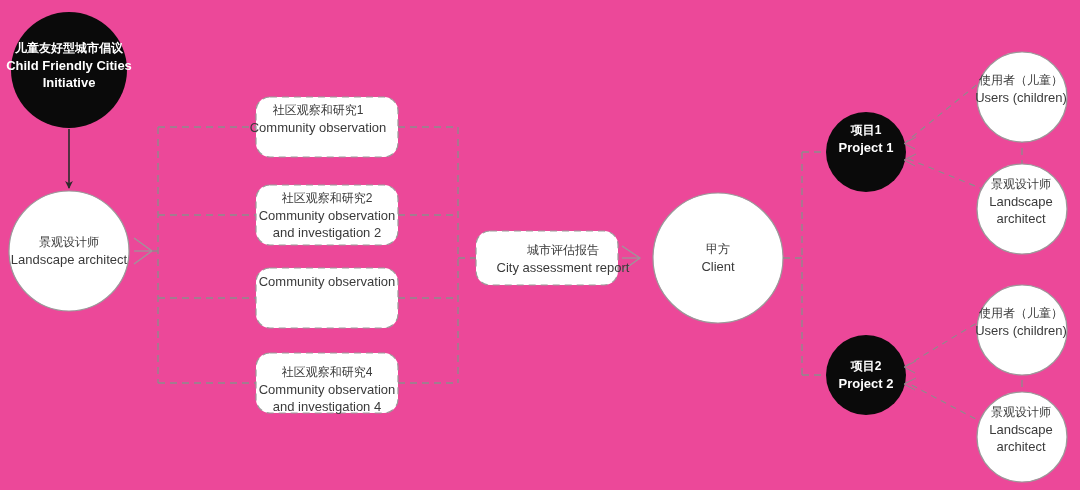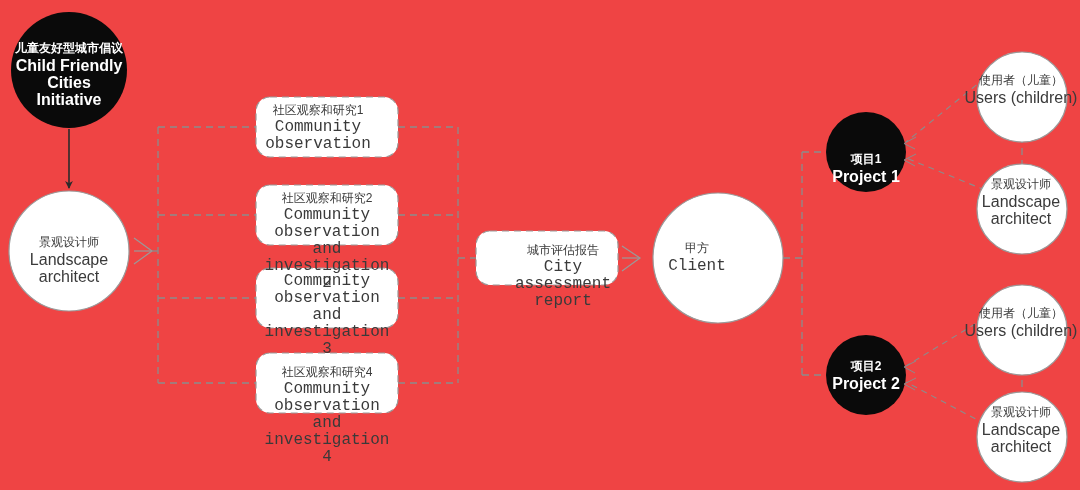--- a/index.html
+++ b/index.html
@@ -1,29 +1,29 @@
 <!DOCTYPE html>
 <html><head>
 <meta charset="utf-8">
 <style>
   html,body{margin:0;padding:0;background:#ffffff;}
   body{width:1080px;height:490px;overflow:hidden;
        font-family:"Liberation Sans","DejaVu Sans",sans-serif;}
-  #stage{position:relative;width:1080px;height:490px;background:#ef4444;}
+  #stage{position:relative;width:1080px;height:490px;background:#ec4899;}
   svg#canvas{position:absolute;left:0;top:0;width:1080px;height:490px;}
   .node-label{position:absolute;text-align:center;line-height:17px;
               pointer-events:none;}
   .node-label .zh{font-size:12px;}
-  .node-label .en{font-size:16px;}
+  .node-label .en{font-size:13px;}
   .dark .zh{color:#ffffff;font-weight:bold;}
   .dark .en{color:#ffffff;font-weight:bold;}
   .light .zh{color:#3a3a3a;}
   .light .en{color:#3a3a3a;text-align:center;}
   .box-label .zh{color:#3a3a3a;}
-  .box-label .en{color:#3a3a3a;font-family:Liberation Mono, monospace;}
+  .box-label .en{color:#3a3a3a;}
 </style>
 </head>
 <body>
 
 <div id="stage">
 
   <svg id="canvas" viewBox="0 0 1080 490">
     <defs>
       <marker id="solidArrow" markerWidth="9" markerHeight="9" refX="7" refY="4.5" orient="auto" markerUnits="userSpaceOnUse">
         <path d="M0,0.6 L8,4.5 L0,8.4 L2.2,4.5 Z" fill="#2b2b2b"></path>
@@ -125,40 +125,39 @@
   </div>
 
   <div class="node-label box-label" style="left:256px;top:190px;width:142px;">
     <div class="zh">社区观察和研究2</div>
     <div class="en">Community observation</div>
     <div class="en">and investigation 2</div>
   </div>
 
   <div class="node-label box-label" style="left:256px;top:273px;width:142px;">
     <div class="en">Community observation</div>
-    <div class="en">and investigation 3</div>
   </div>
 
   <div class="node-label box-label" style="left:256px;top:364px;width:142px;">
     <div class="zh">社区观察和研究4</div>
     <div class="en">Community observation</div>
     <div class="en">and investigation 4</div>
   </div>
 
   <div class="node-label box-label" style="left:476px;top:242px;width:142px;padding-left:16px;">
     <div class="zh">城市评估报告</div>
     <div class="en">City assessment report</div>
   </div>
 
-  <div class="node-label light" style="left:632px;top:241px;width:130px;font-family:Liberation Mono, monospace;">
+  <div class="node-label light" style="left:653px;top:241px;width:130px;">
     <div class="zh">甲方</div>
     <div class="en">Client</div>
   </div>
 
-  <div class="node-label dark" style="left:806px;top:151px;width:120px;">
+  <div class="node-label dark" style="left:806px;top:122px;width:120px;">
     <div class="zh">项目1</div>
     <div class="en">Project 1</div>
   </div>
 
   <div class="node-label dark" style="left:806px;top:358px;width:120px;">
     <div class="zh">项目2</div>
     <div class="en">Project 2</div>
   </div>
 
   <div class="node-label light" style="left:962px;top:72px;width:118px;">

